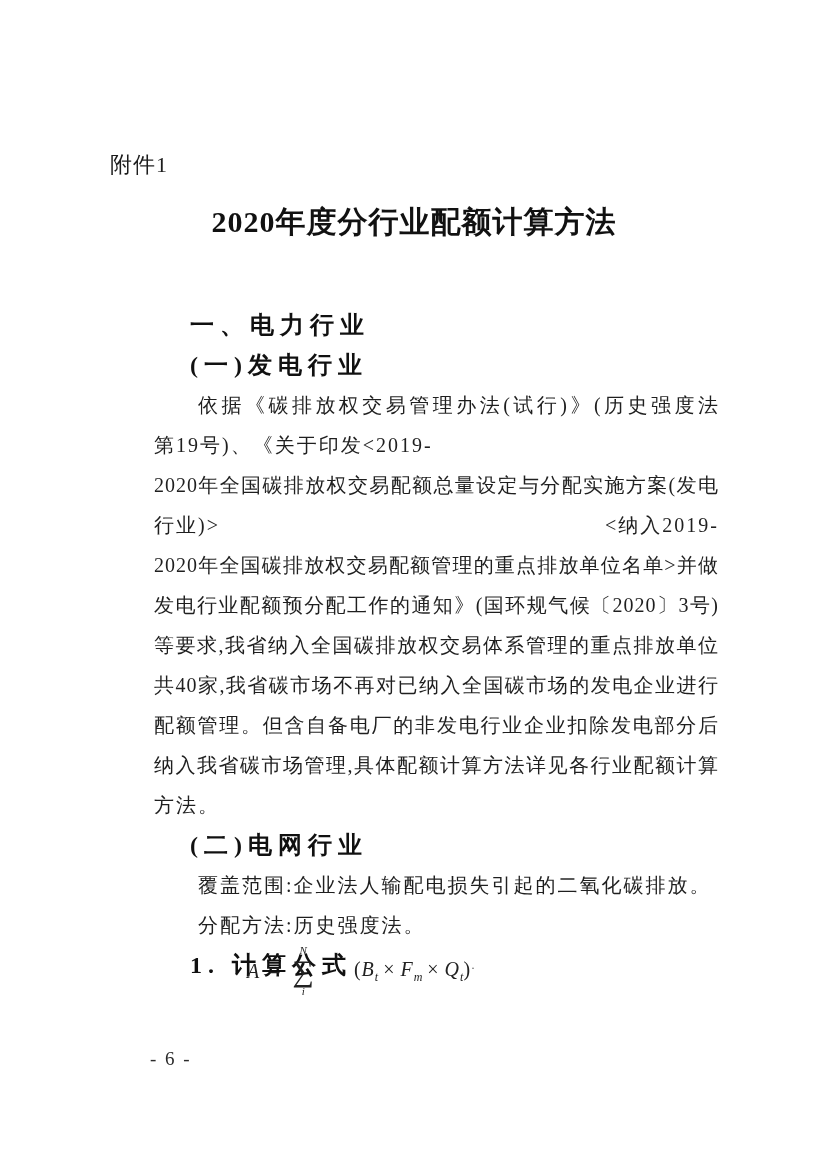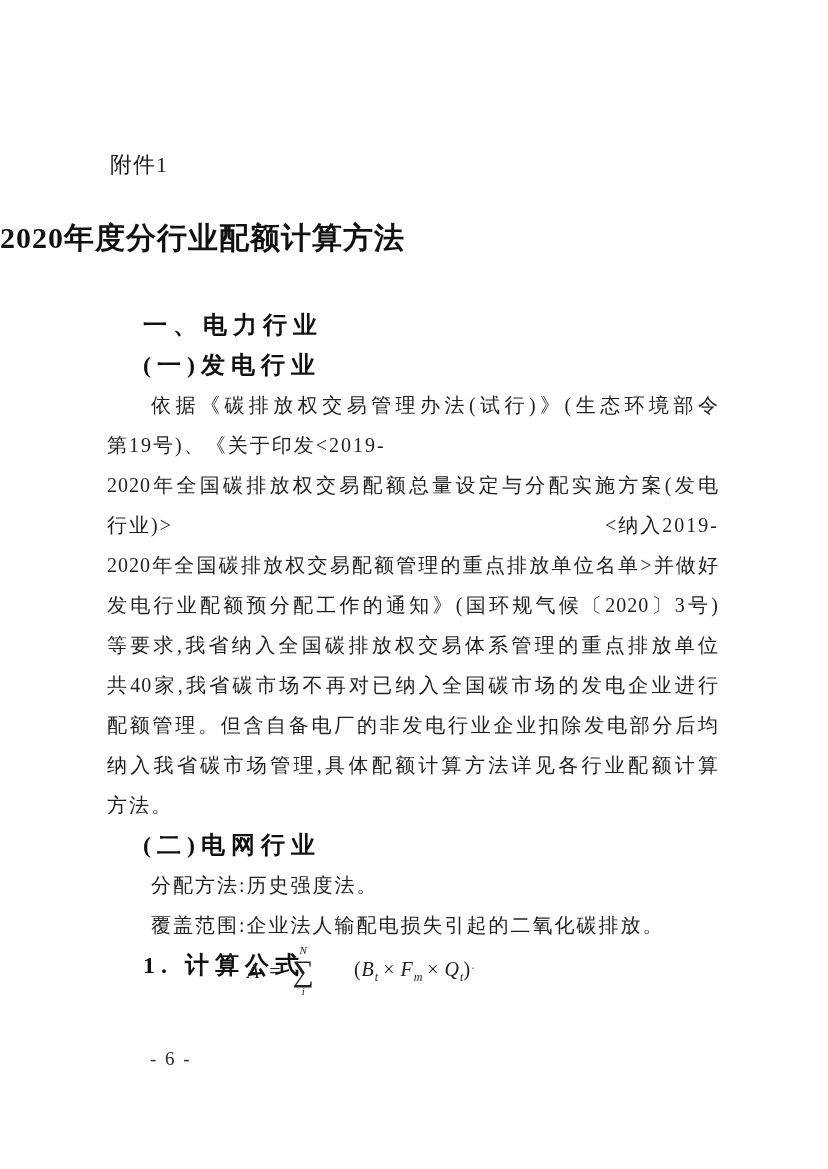--- a/index.html
+++ b/index.html
@@ -4,28 +4,28 @@
 <style>
   html,body{margin:0;padding:0;background:#ffffff;}
   .screen{
     position:relative;width:828px;height:1105px;background:#ffffff;overflow:hidden;
     font-family:"Liberation Serif","DejaVu Serif",serif;color:#1f1f1f;
   }
   .attachment{
     position:absolute;left:110px;top:150px;font-size:22px;letter-spacing:1px;color:#1c1c1c;
   }
   .title{
-    position:absolute;left:0;top:218px;width:828px;margin:0;
+    position:absolute;left:0;top:202px;width:828px;margin:0;text-align:center;
     font-size:30px;font-weight:700;letter-spacing:1px;color:#111;
   }
   .content{
     position:absolute;left:107px;top:305px;width:612px;
   }
   .row{
-    height:40px;line-height:40px;font-size:20px;letter-spacing:2px;white-space:nowrap;color:#1f1f1f;
+    height:40px;line-height:40px;font-size:20px;letter-spacing:2px;white-space:nowrap;color:#1f1f1f;margin-left:47px;
   }
   .row.h{
     font-weight:700;font-size:24px;letter-spacing:6px;color:#101010;padding-left:36px;
   }
   .row.ind{padding-left:44px;}
   .row.j{
     white-space:normal;text-align:justify;text-align-last:justify;letter-spacing:1px;overflow:hidden;
   }
   .row.j.ind{padding-left:0;text-indent:44px;}
   .row.split{display:flex;justify-content:space-between;}
@@ -72,40 +72,40 @@
 <div class="screen">
 
   <div class="attachment">附件1</div>
 
   <h1 class="title">2020年度分行业配额计算方法</h1>
 
   <div class="content">
     <div class="row h">一、电力行业</div>
     <div class="row h">(一)发电行业</div>
 
-    <div class="row j ind">依据《碳排放权交易管理办法(试行)》(生态环境部令</div>
+    <div class="row j ind">依据《碳排放权交易管理办法(试行)》(历史强度法</div>
     <div class="row">第19号)、《关于印发&lt;2019-</div>
     <div class="row j">2020年全国碳排放权交易配额总量设定与分配实施方案(发电</div>
 
     <div class="row split">
       <span>行业)&gt;</span>
       <span>&lt;纳入2019-</span>
     </div>
 
     <div class="row j">2020年全国碳排放权交易配额管理的重点排放单位名单&gt;并做好</div>
     <div class="row j">发电行业配额预分配工作的通知》(国环规气候〔2020〕3号)</div>
     <div class="row j">等要求,我省纳入全国碳排放权交易体系管理的重点排放单位</div>
     <div class="row j">共40家,我省碳市场不再对已纳入全国碳市场的发电企业进行</div>
     <div class="row j">配额管理。但含自备电厂的非发电行业企业扣除发电部分后均</div>
     <div class="row j">纳入我省碳市场管理,具体配额计算方法详见各行业配额计算</div>
     <div class="row">方法。</div>
 
     <div class="row h">(二)电网行业</div>
+    <div class="row ind">覆盖范围:企业法人输配电损失引起的二氧化碳排放。</div>
     <div class="row ind">分配方法:历史强度法。</div>
-    <div class="row ind">覆盖范围:企业法人输配电损失引起的二氧化碳排放。</div>
     <div class="row h">1. 计算公式</div>
   </div>
 
   <div class="formula">
     <span class="fi">A</span>
     <span class="feq">=</span>
     <span class="sigma-stack">
       <span class="slim">N</span>
       <span class="sig">∑</span>
       <span class="slim">i</span>

